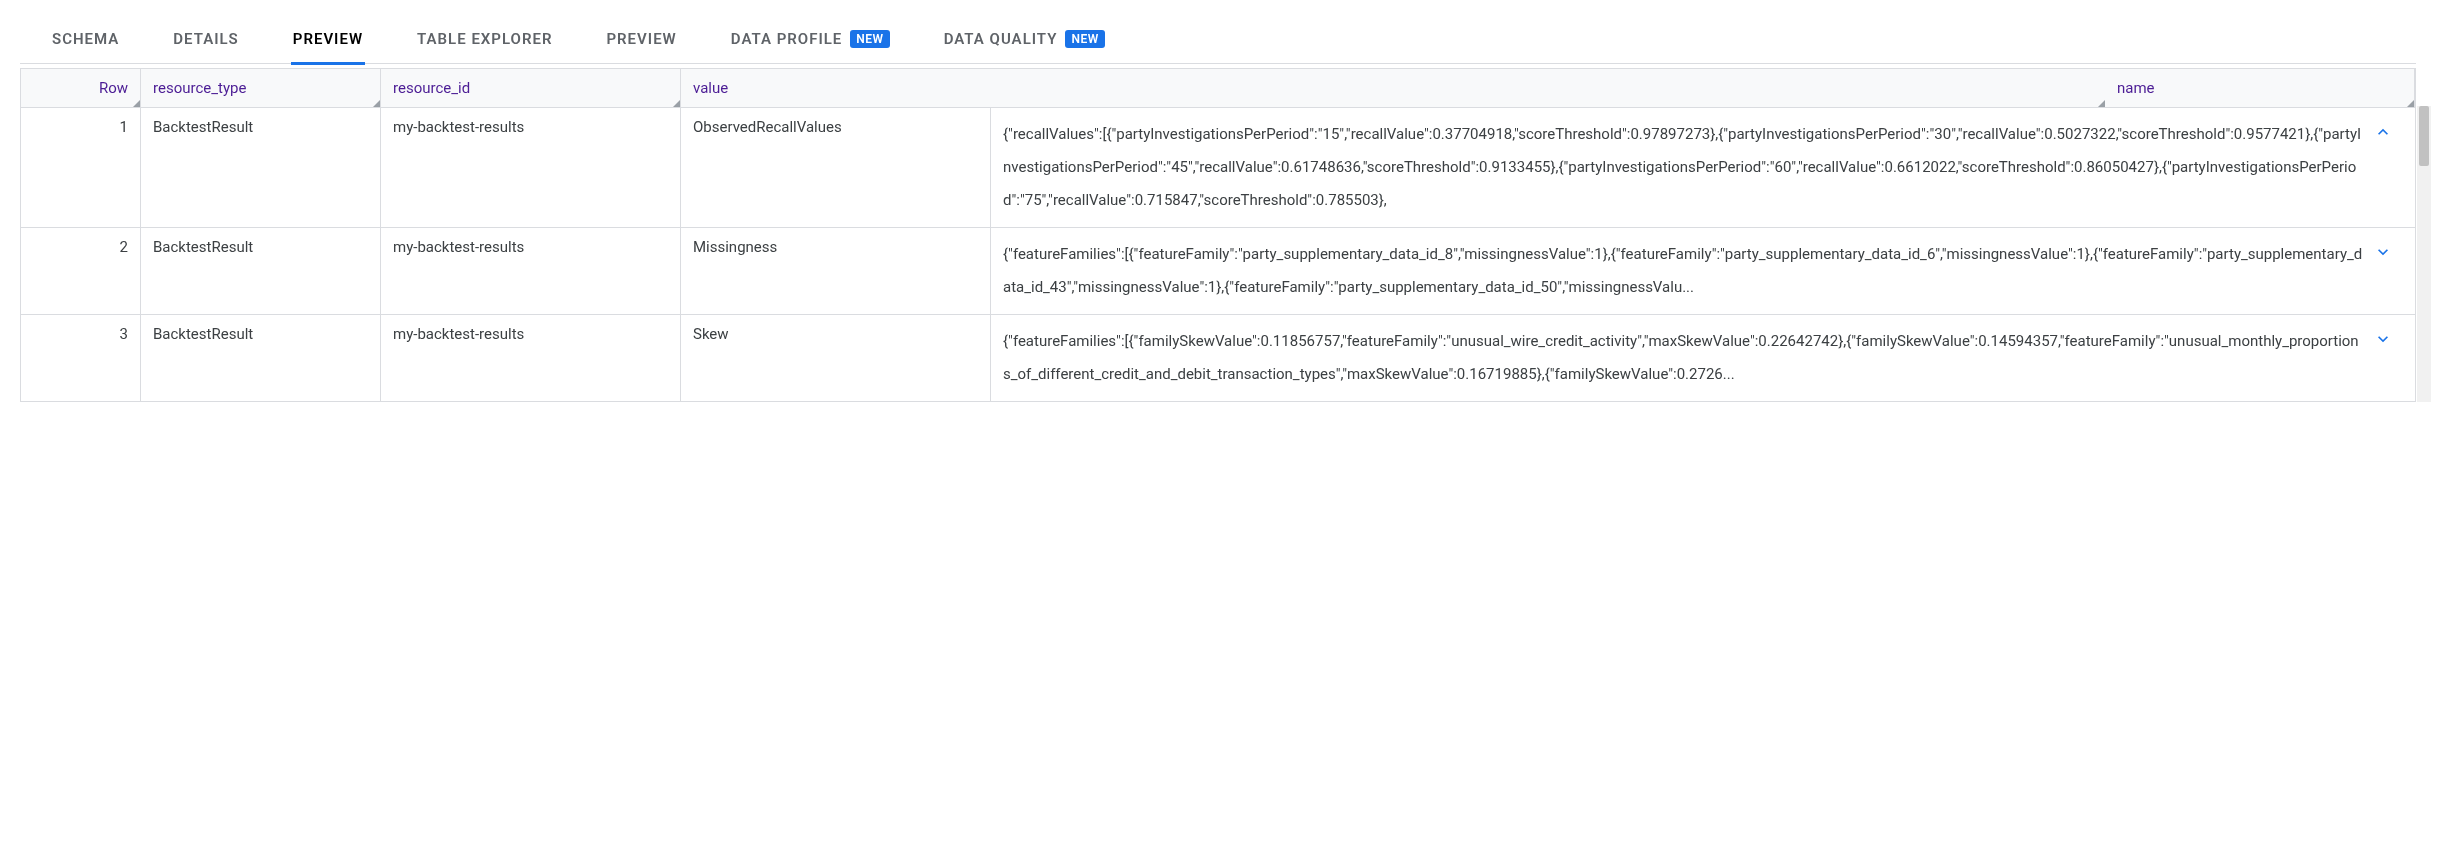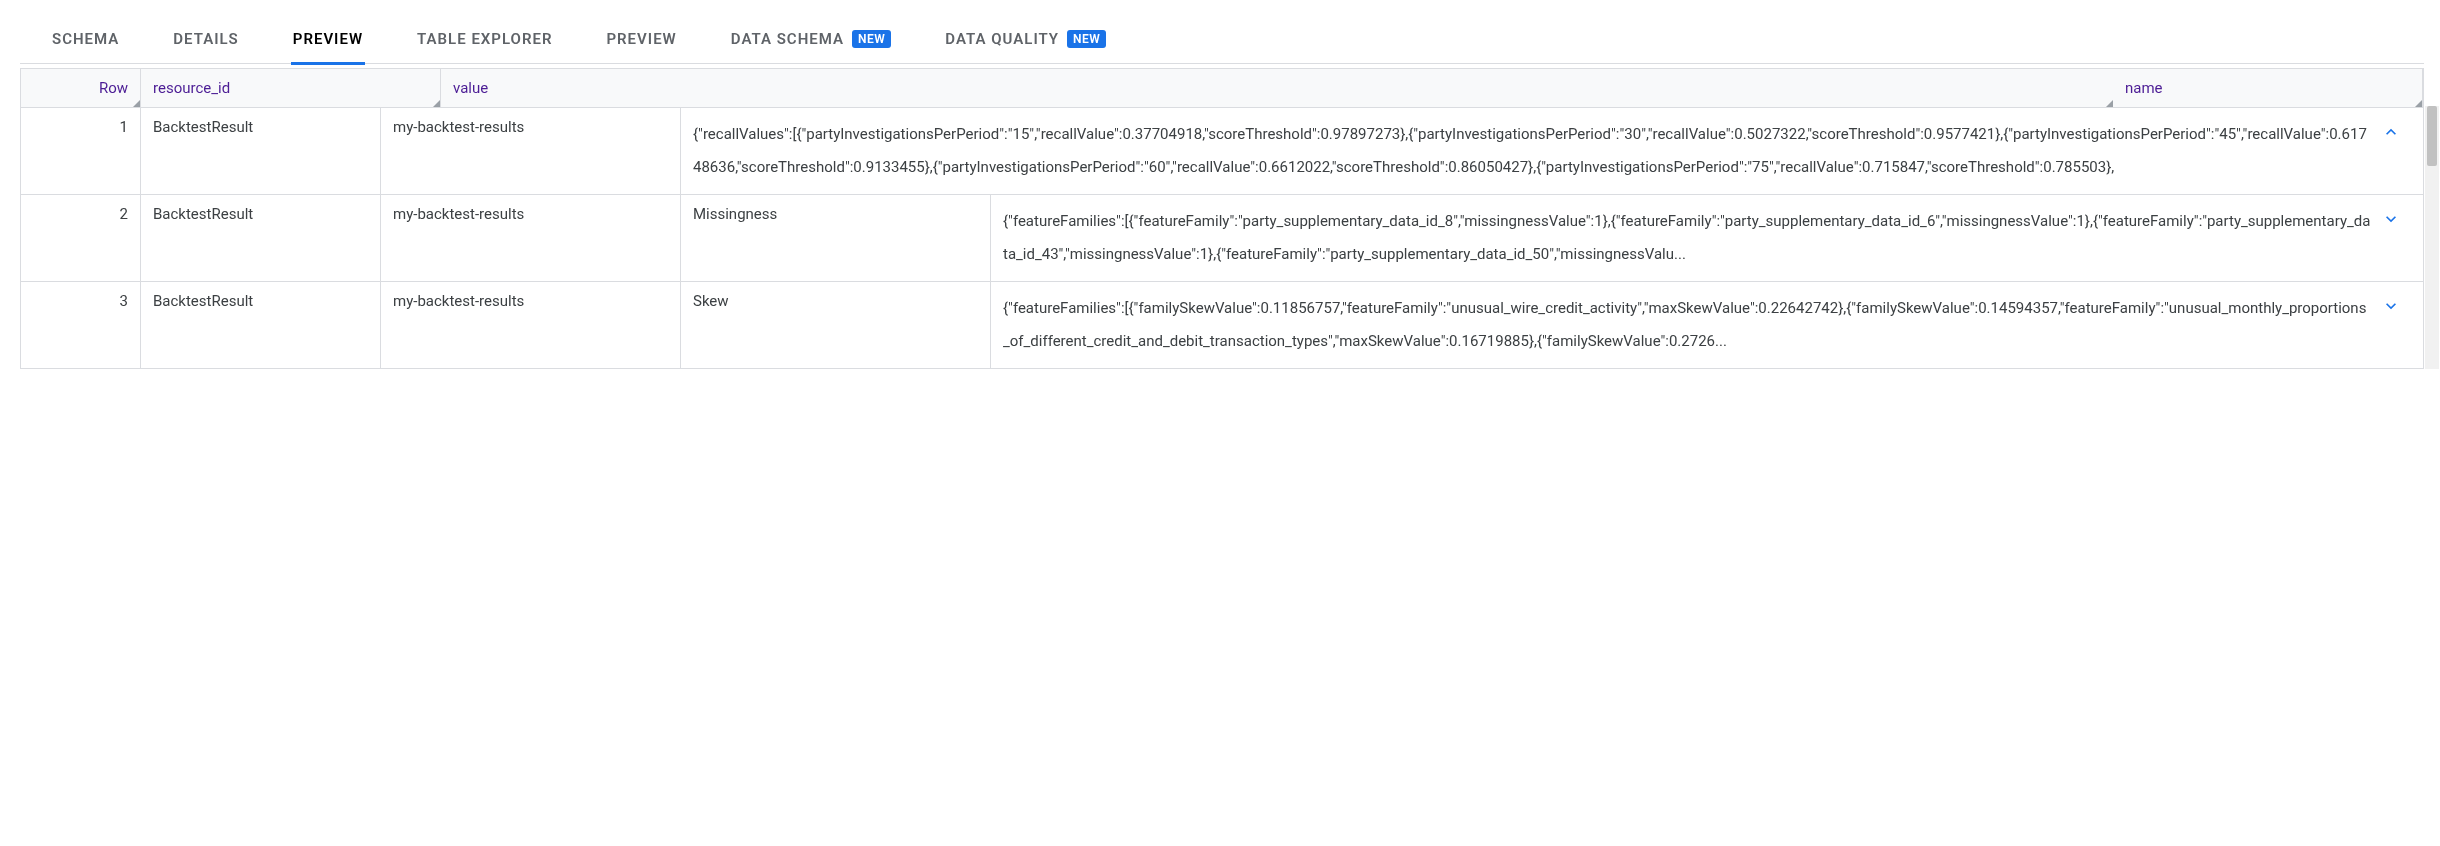--- a/index.html
+++ b/index.html
@@ -8,21 +8,21 @@
       padding: 0;
     }
     body {
       font-family: Roboto, "Helvetica Neue", Arial, sans-serif;
       font-size: 14px;
       color: #3c4043;
       background: #fff;
       width: 2440px;
     }
     .container {
-      padding: 10px 16px 0 20px;
+      padding: 10px 24px 0 20px;
     }
     .tabs {
       display: flex;
       align-items: center;
       gap: 50px;
       border-bottom: 1px solid #dadce0;
       padding: 10px 30px 0 30px;
     }
     .tab {
       display: flex;
@@ -144,45 +144,47 @@
       <div class="tab active">
         <span>PREVIEW</span>
       </div>
       <div class="tab">
         <span>TABLE EXPLORER</span>
       </div>
       <div class="tab">
         <span>PREVIEW</span>
       </div>
       <div class="tab">
-        <span>DATA SCHEMA</span>
+        <span>DATA PROFILE</span>
         <span class="badge">NEW</span>
       </div>
       <div class="tab">
         <span>DATA QUALITY</span>
         <span class="badge">NEW</span>
       </div>
     </div>
 
   <div class="table-wrap">
 
     <div class="header-row">
       <div class="cell col-row">Row</div>
+      <div class="cell col-restype">resource_type</div>
       <div class="cell col-resid">resource_id</div>
       <div class="cell col-value">
           <span>value</span>
         </div>
       <div class="cell col-name">name</div>
     </div>
 
     <div id="data-rows">
         <div class="data-row">
           <div class="cell col-row">1</div>
           <div class="cell col-restype">BacktestResult</div>
           <div class="cell col-resid">my-backtest-results</div>
+          <div class="cell col-name">ObservedRecallValues</div>
           <div class="cell col-value">
             <div class="value-text">{"recallValues":[{"partyInvestigationsPerPeriod":"15","recallValue":0.37704918,"scoreThreshold":0.97897273},{"partyInvestigationsPerPeriod":"30","recallValue":0.5027322,"scoreThreshold":0.9577421},{"partyInvestigationsPerPeriod":"45","recallValue":0.61748636,"scoreThreshold":0.9133455},{"partyInvestigationsPerPeriod":"60","recallValue":0.6612022,"scoreThreshold":0.86050427},{"partyInvestigationsPerPeriod":"75","recallValue":0.715847,"scoreThreshold":0.785503},</div>
             <div class="chev">
               <svg width="20" height="20" viewBox="0 0 24 24">
                 <path d="M7.41 15.41 12 10.83l4.59 4.58L18 14l-6-6-6 6z"></path>
               </svg>
             </div>
           </div>
         </div>
         <div class="data-row">

